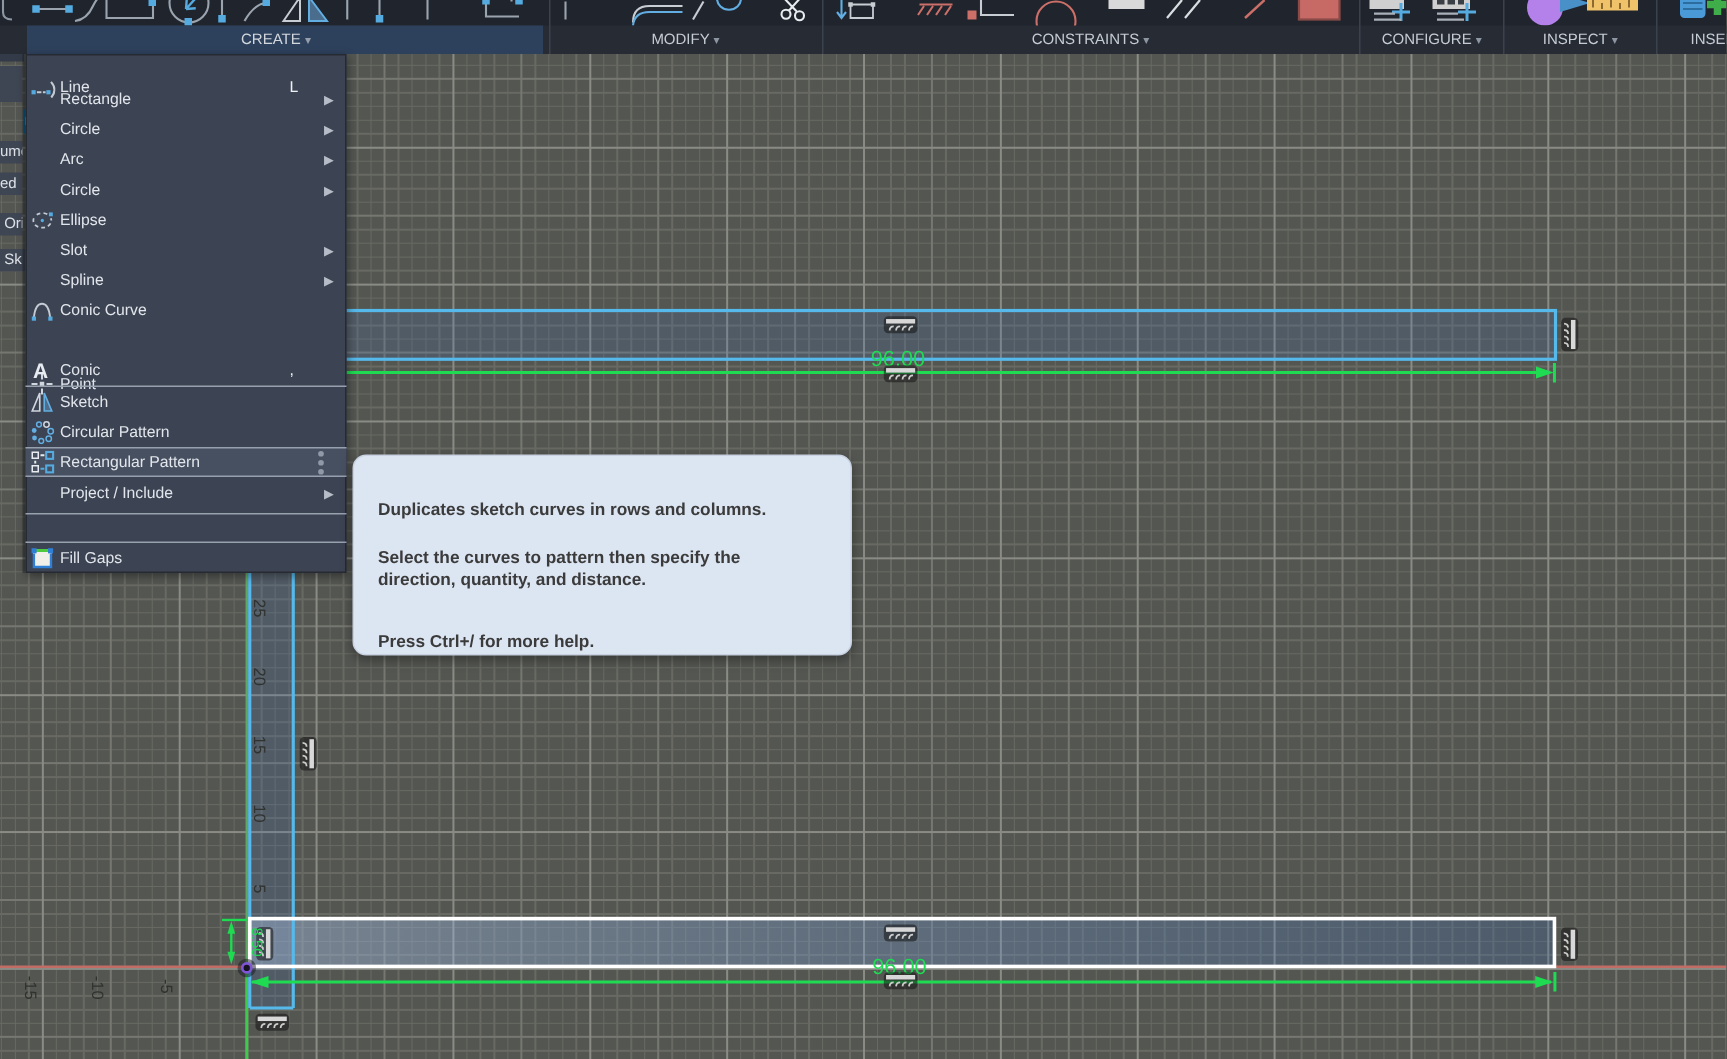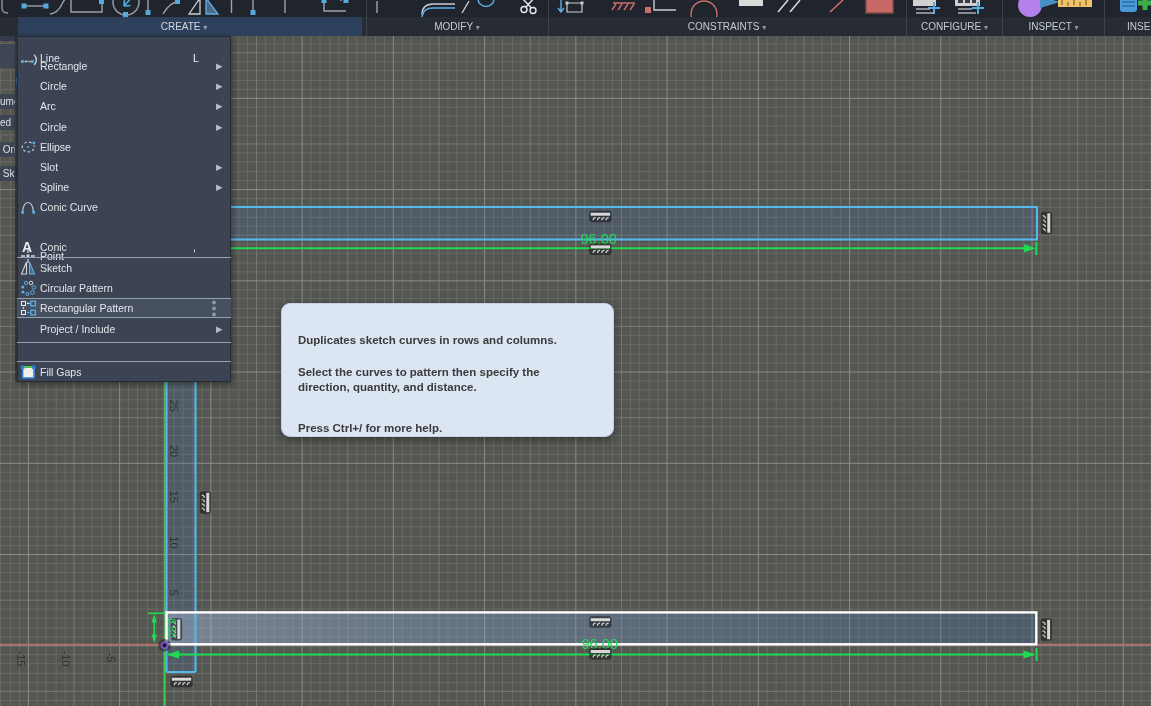--- a/index.html
+++ b/index.html
@@ -349,19 +349,19 @@
           <rect x="2" y="2.5" width="12.5" height="11.5" fill="#f2efe8"></rect>
           <path d="M2.5,3 H14" stroke="#4fc93e" stroke-width="2"></path>
           <rect x="1" y="1.5" width="3.4" height="3.4" fill="#2f7fd6"></rect>
           <rect x="12" y="1.5" width="3.4" height="3.4" fill="#2f7fd6"></rect>
           <path d="M2.6,5 V14 H14 V5" stroke="#2f7fd6" stroke-width="1.6" fill="none"></path>
         </svg>
     <span class="mtxt">Fill Gaps</span>
   </div>
 </div>
 
-<div class="abs" id="tooltip" style="left:235px;top:303px;width:331px;height:132px;background:#dce5f2;border:1px solid #c7d1e1;border-radius:9px;box-shadow:0 3px 8px rgba(0,0,0,0.35);margin-left:46px;">
+<div class="abs" id="tooltip" style="left:235px;top:303px;width:331px;height:132px;background:#dce5f2;border:1px solid #c7d1e1;border-radius:9px;box-shadow:0 3px 8px rgba(0,0,0,0.35);">
   <div class="abs" style="left:16px;top:29px;width:310px;font-size:11.5px;font-weight:bold;color:#3b3b3b;line-height:15px;">Duplicates sketch curves in rows and columns.</div>
   <div class="abs" style="left:16px;top:61px;width:315px;font-size:11.5px;font-weight:bold;color:#3b3b3b;line-height:15px;">Select the curves to pattern then specify the<br>direction, quantity, and distance.</div>
   <div class="abs" style="left:16px;top:117px;width:310px;font-size:11.5px;font-weight:bold;color:#3b3b3b;line-height:15px;">Press Ctrl+/ for more help.</div>
 </div>
 
 </div>
 
 </body></html>

